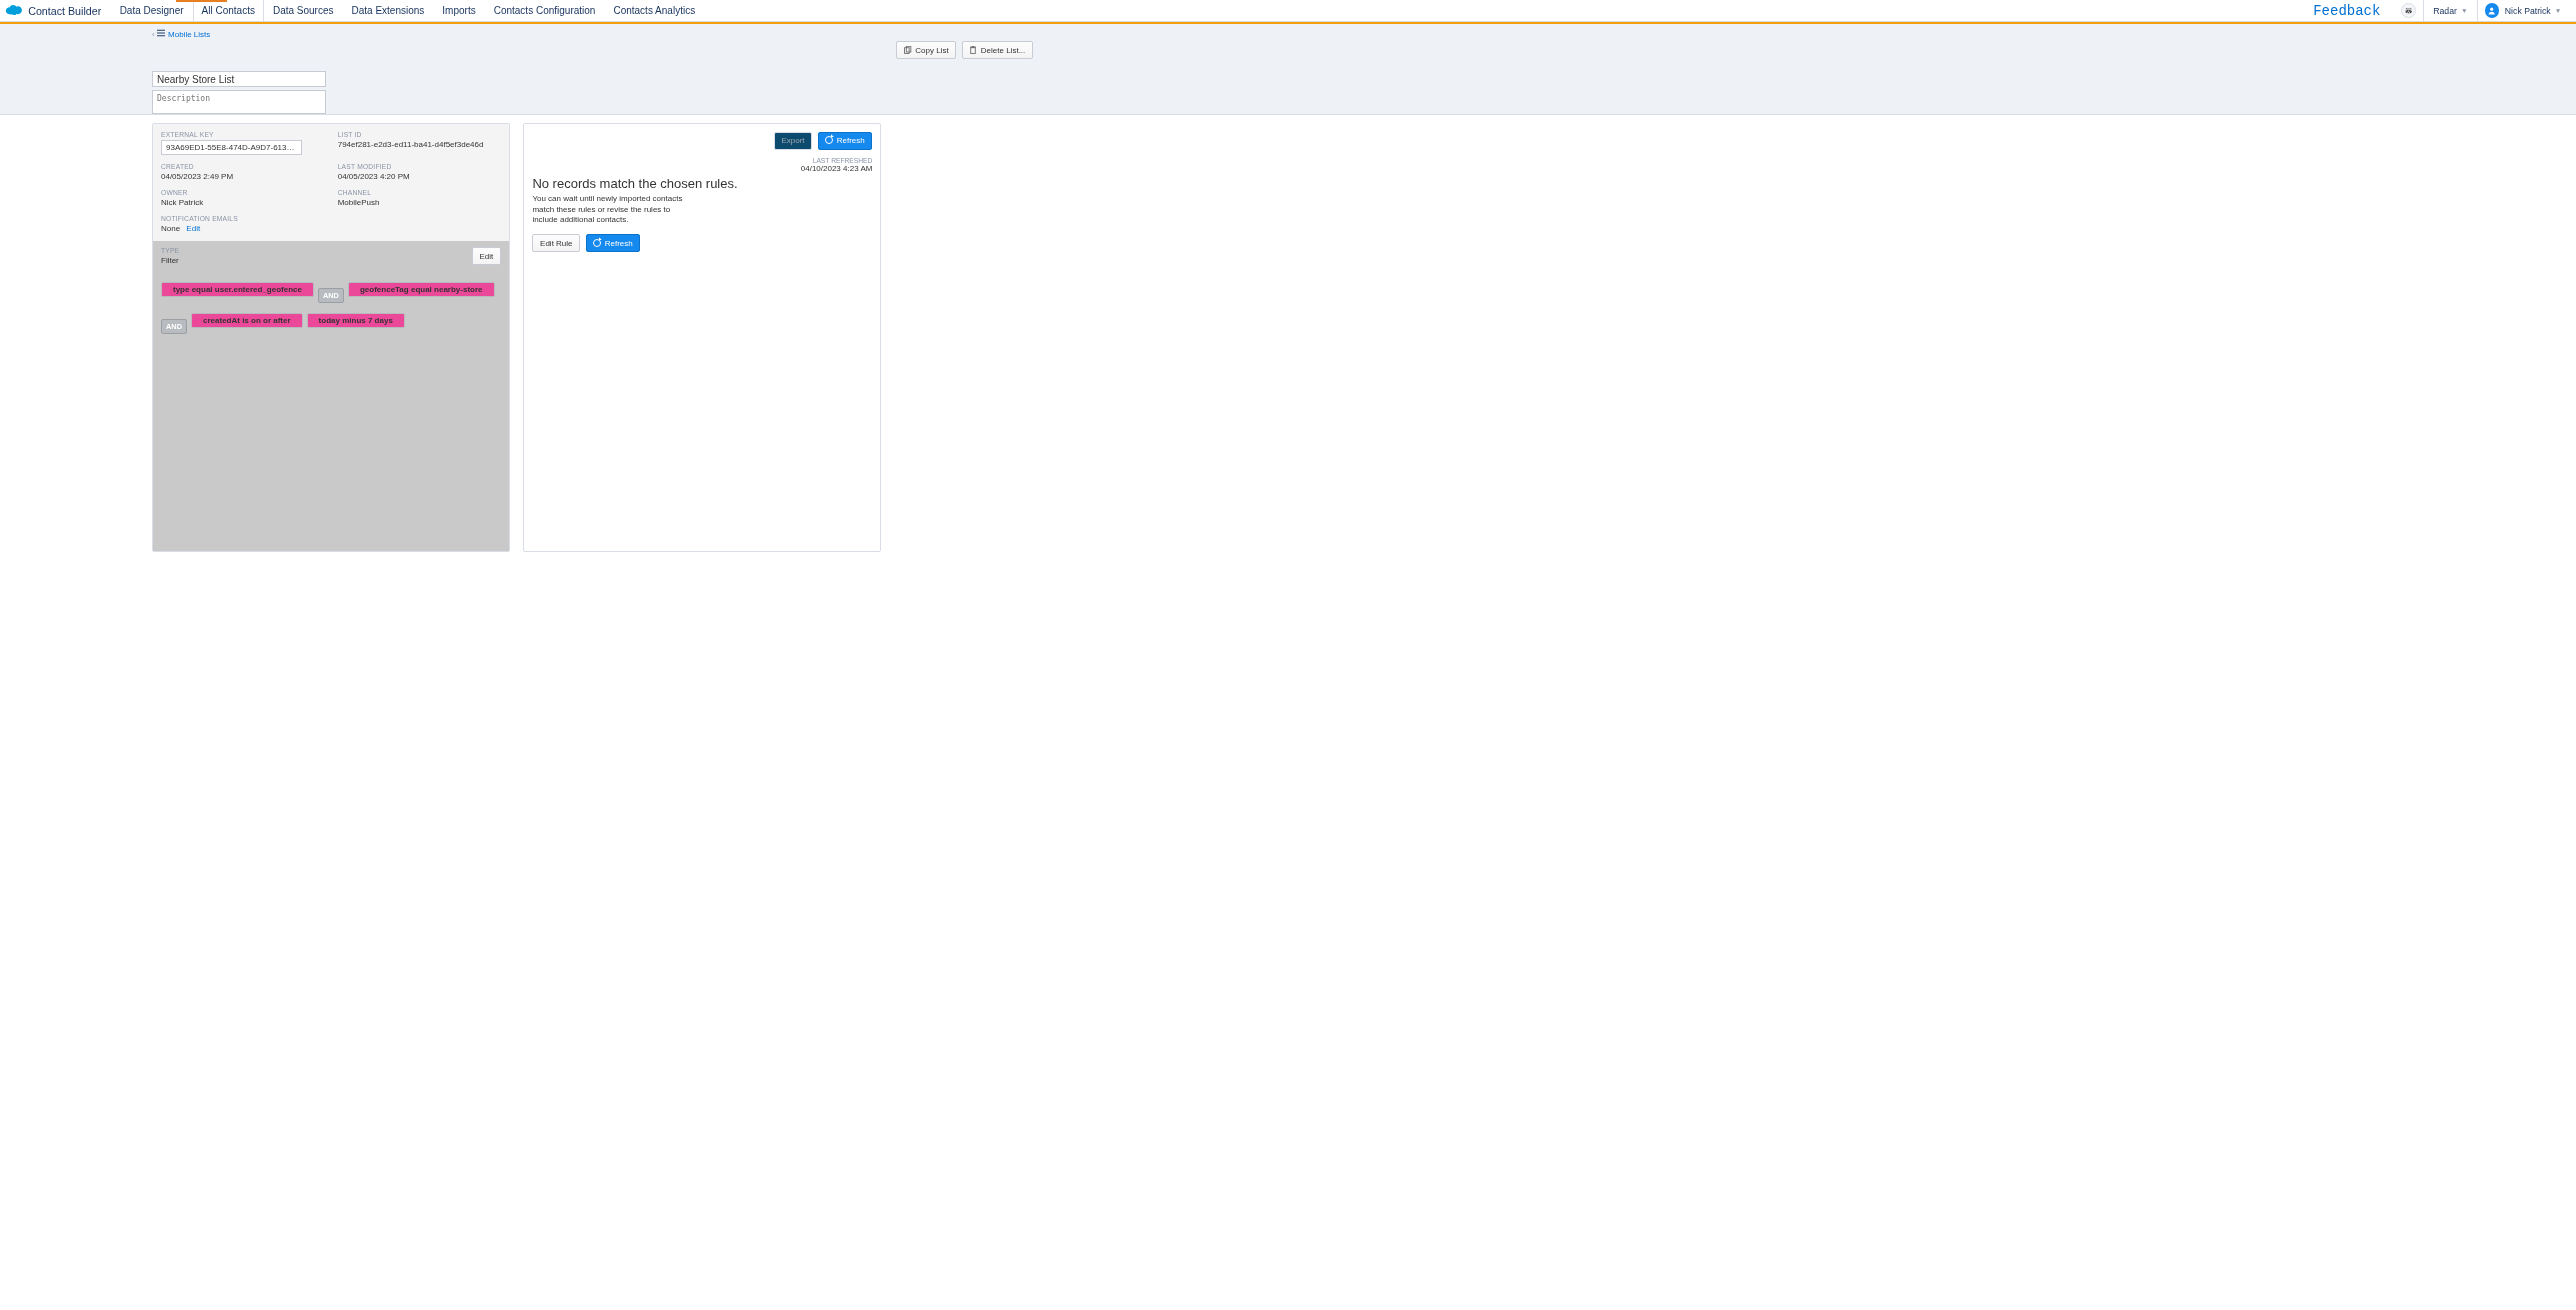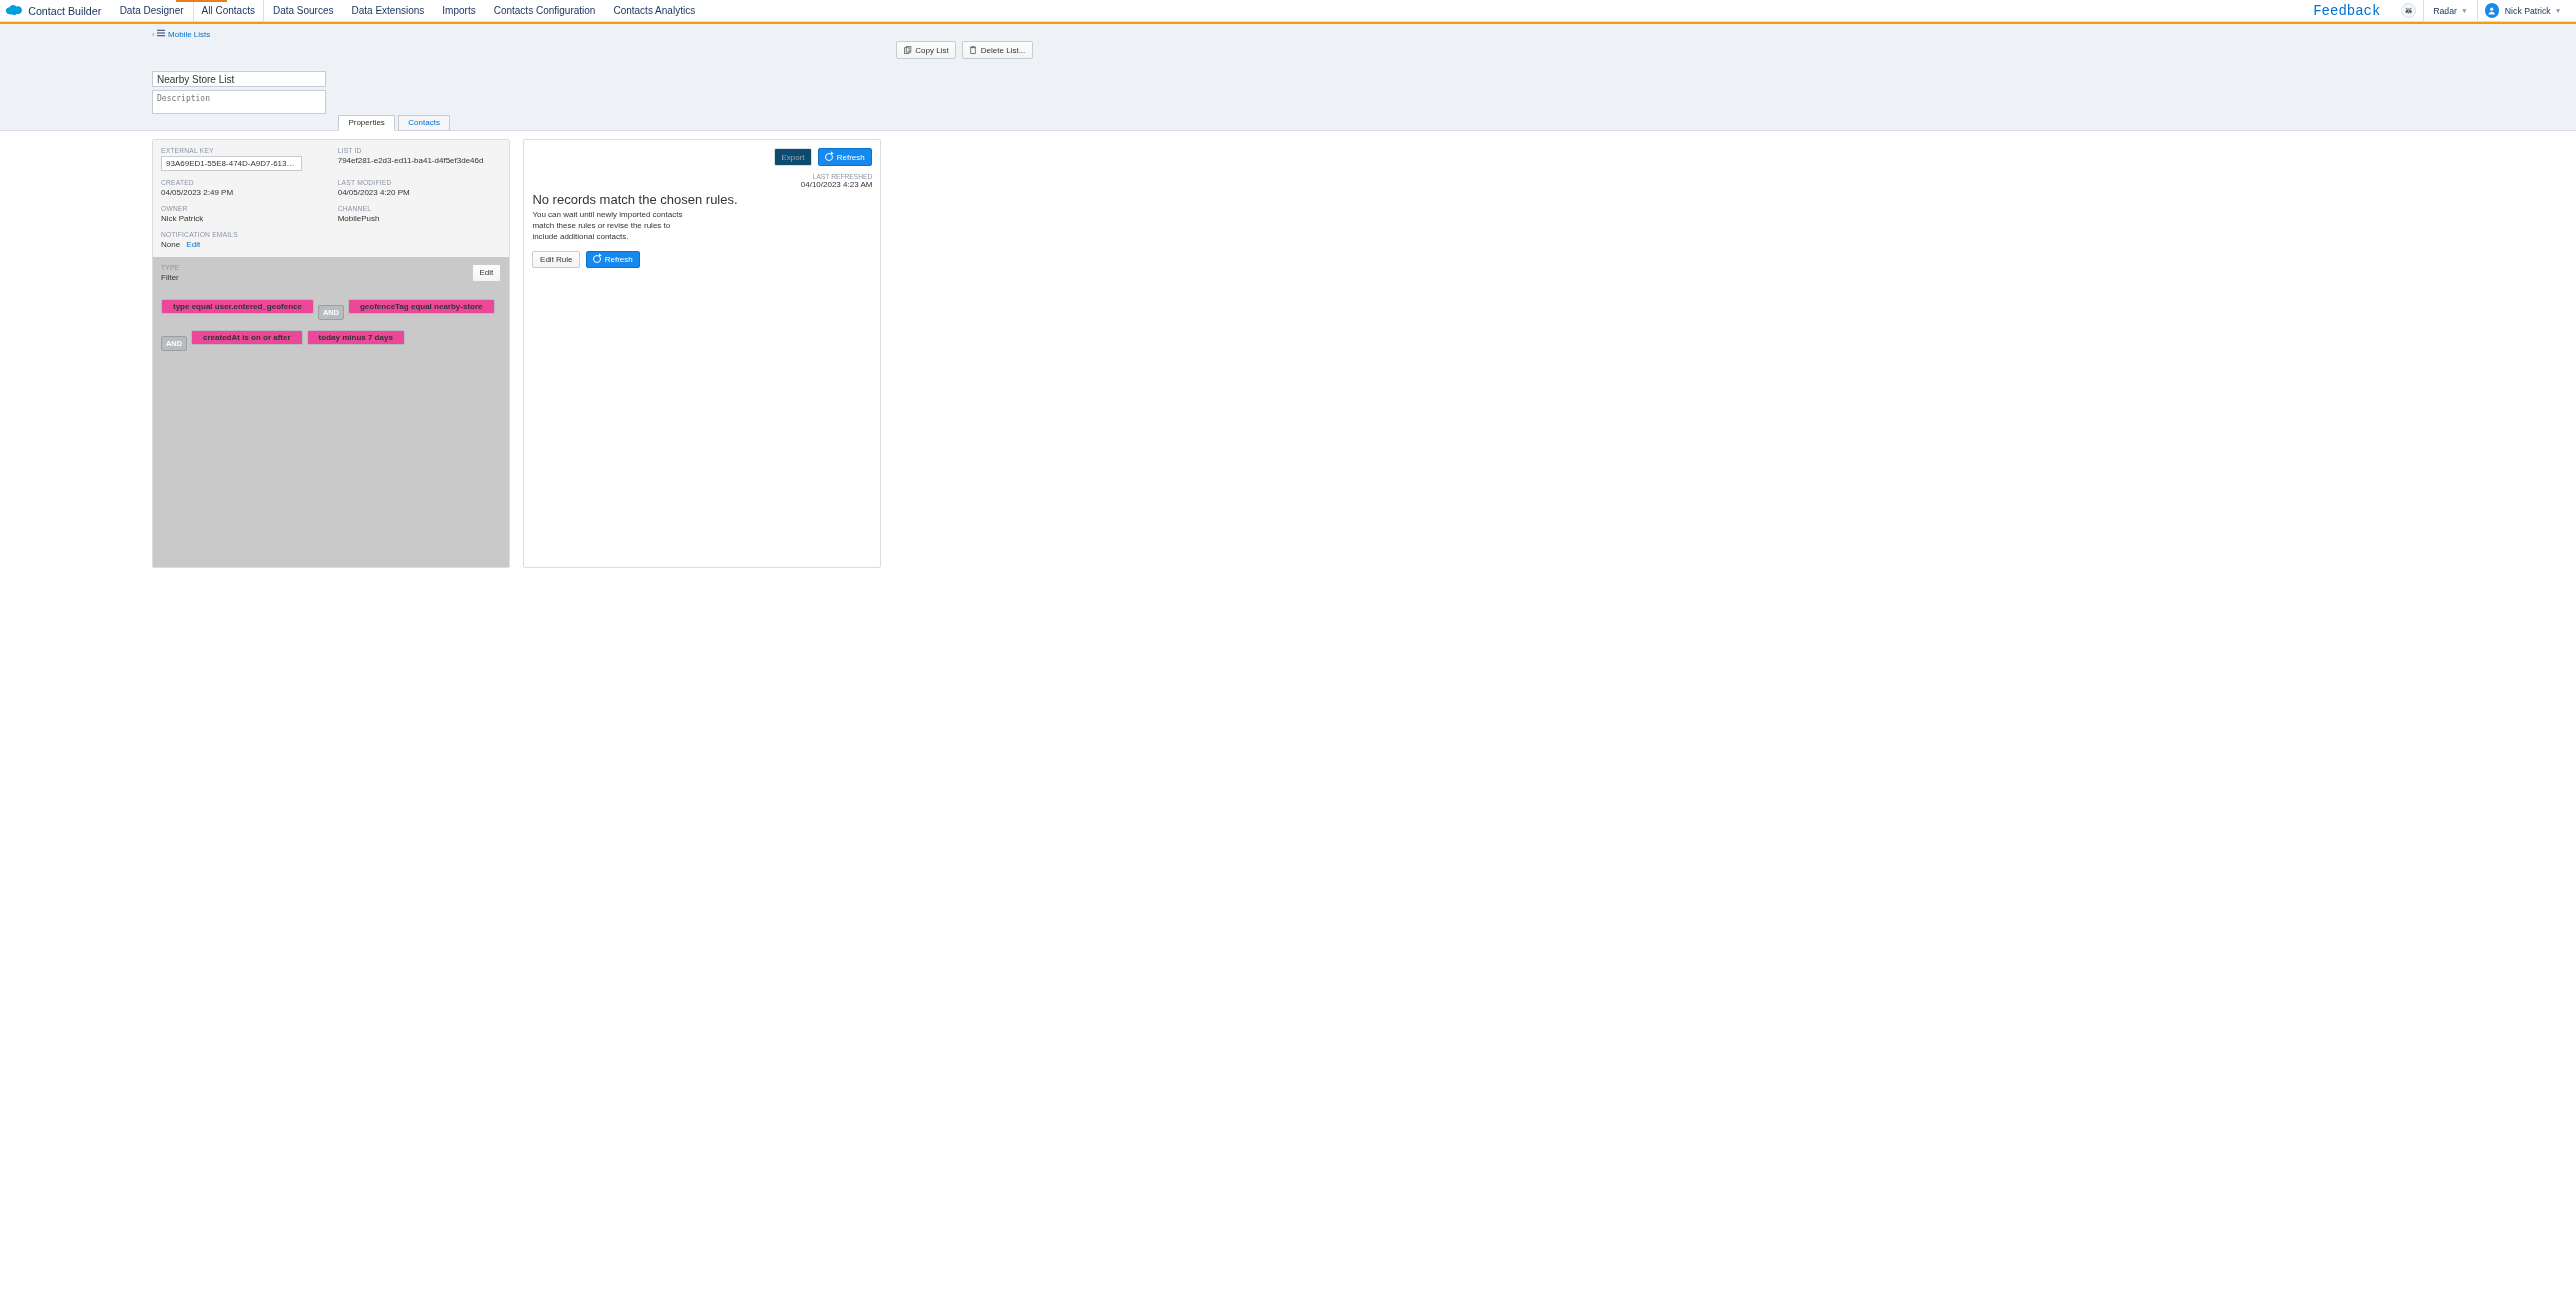--- a/index.html
+++ b/index.html
@@ -398,24 +398,20 @@
           <svg viewBox="0 0 14 14">
               <rect x="3" y="3" width="8" height="10" fill="none" stroke="#666" stroke-width="1.5"></rect>
               <rect x="2" y="1" width="10" height="2" fill="#666"></rect>
               <rect x="5" y="0" width="4" height="1.5" fill="#666"></rect>
             </svg>
         </span>
         <span>Delete List...</span>
       </button>
     </div>
 
-    <div class="tab-strip">
-      <div class="detail-tab active">Properties</div>
-      <div class="detail-tab">Contacts</div>
-    </div>
   </div>
 </div>
 
 <div class="content-row">
 
   <div class="panel panel-left">
     <div class="props-top">
       <div>
         <div class="prop-label">EXTERNAL KEY</div>
         <div class="ext-key-box">93A69ED1-55E8-474D-A9D7-6134426F…</div>

